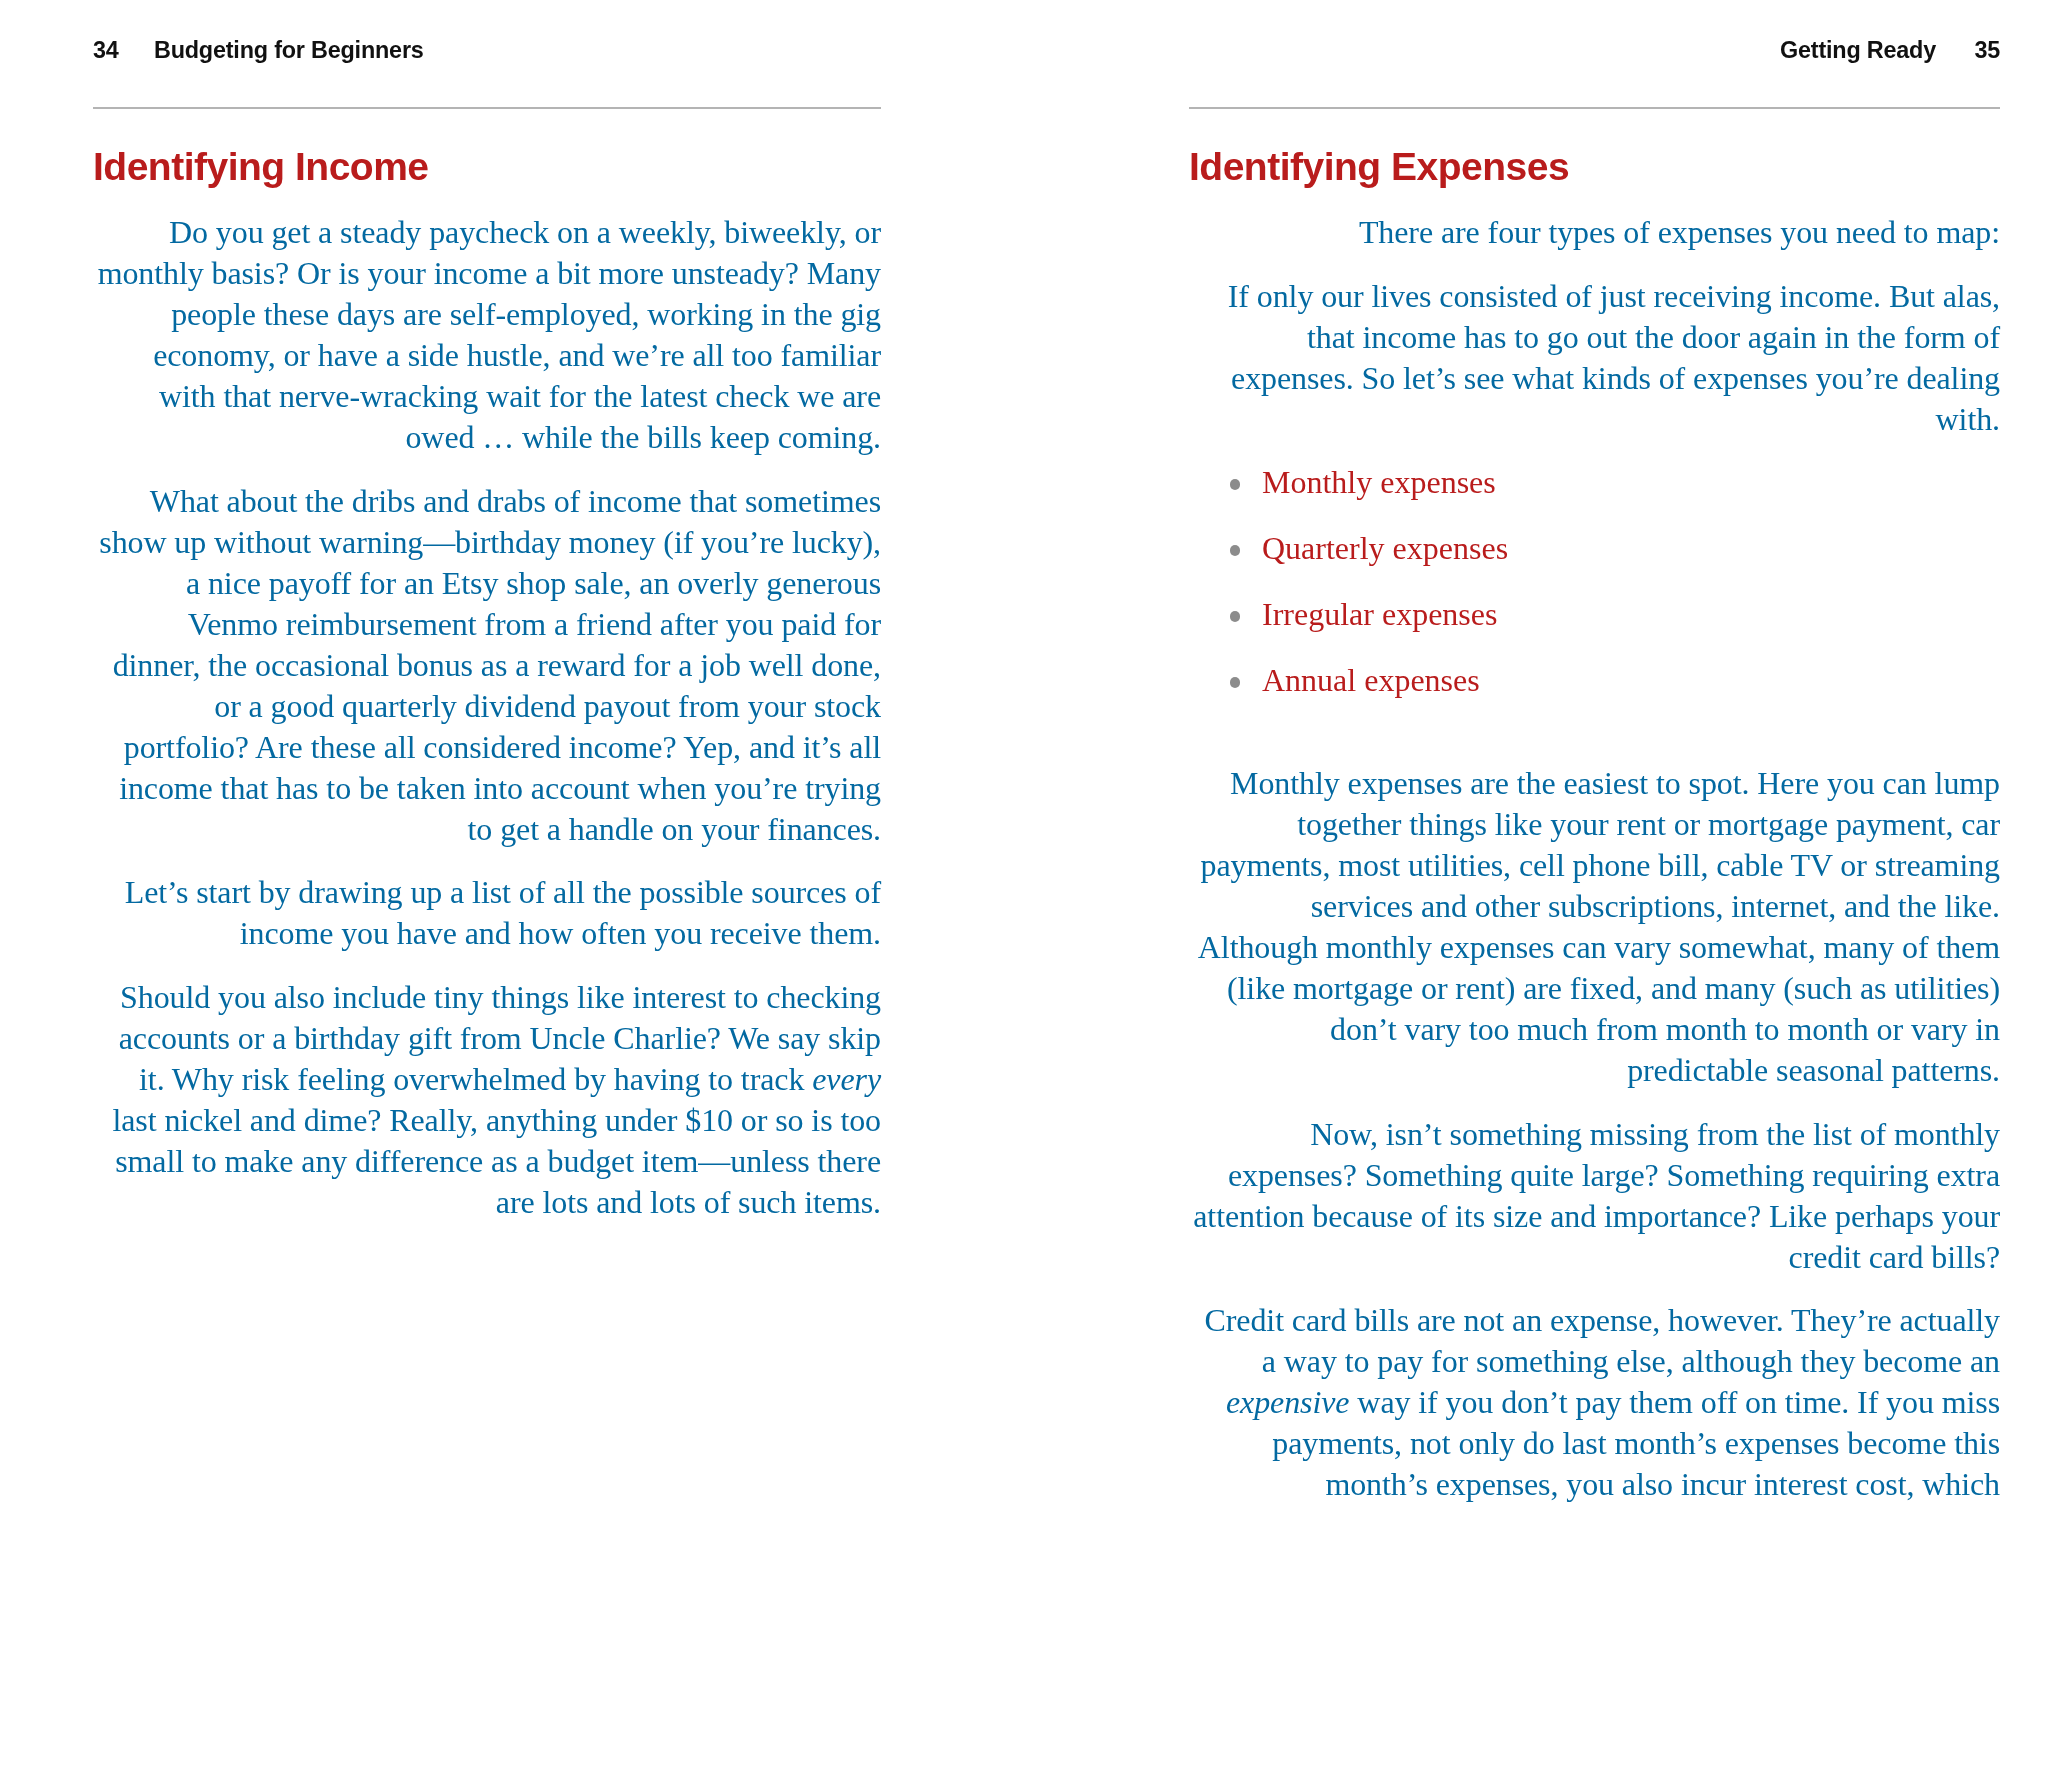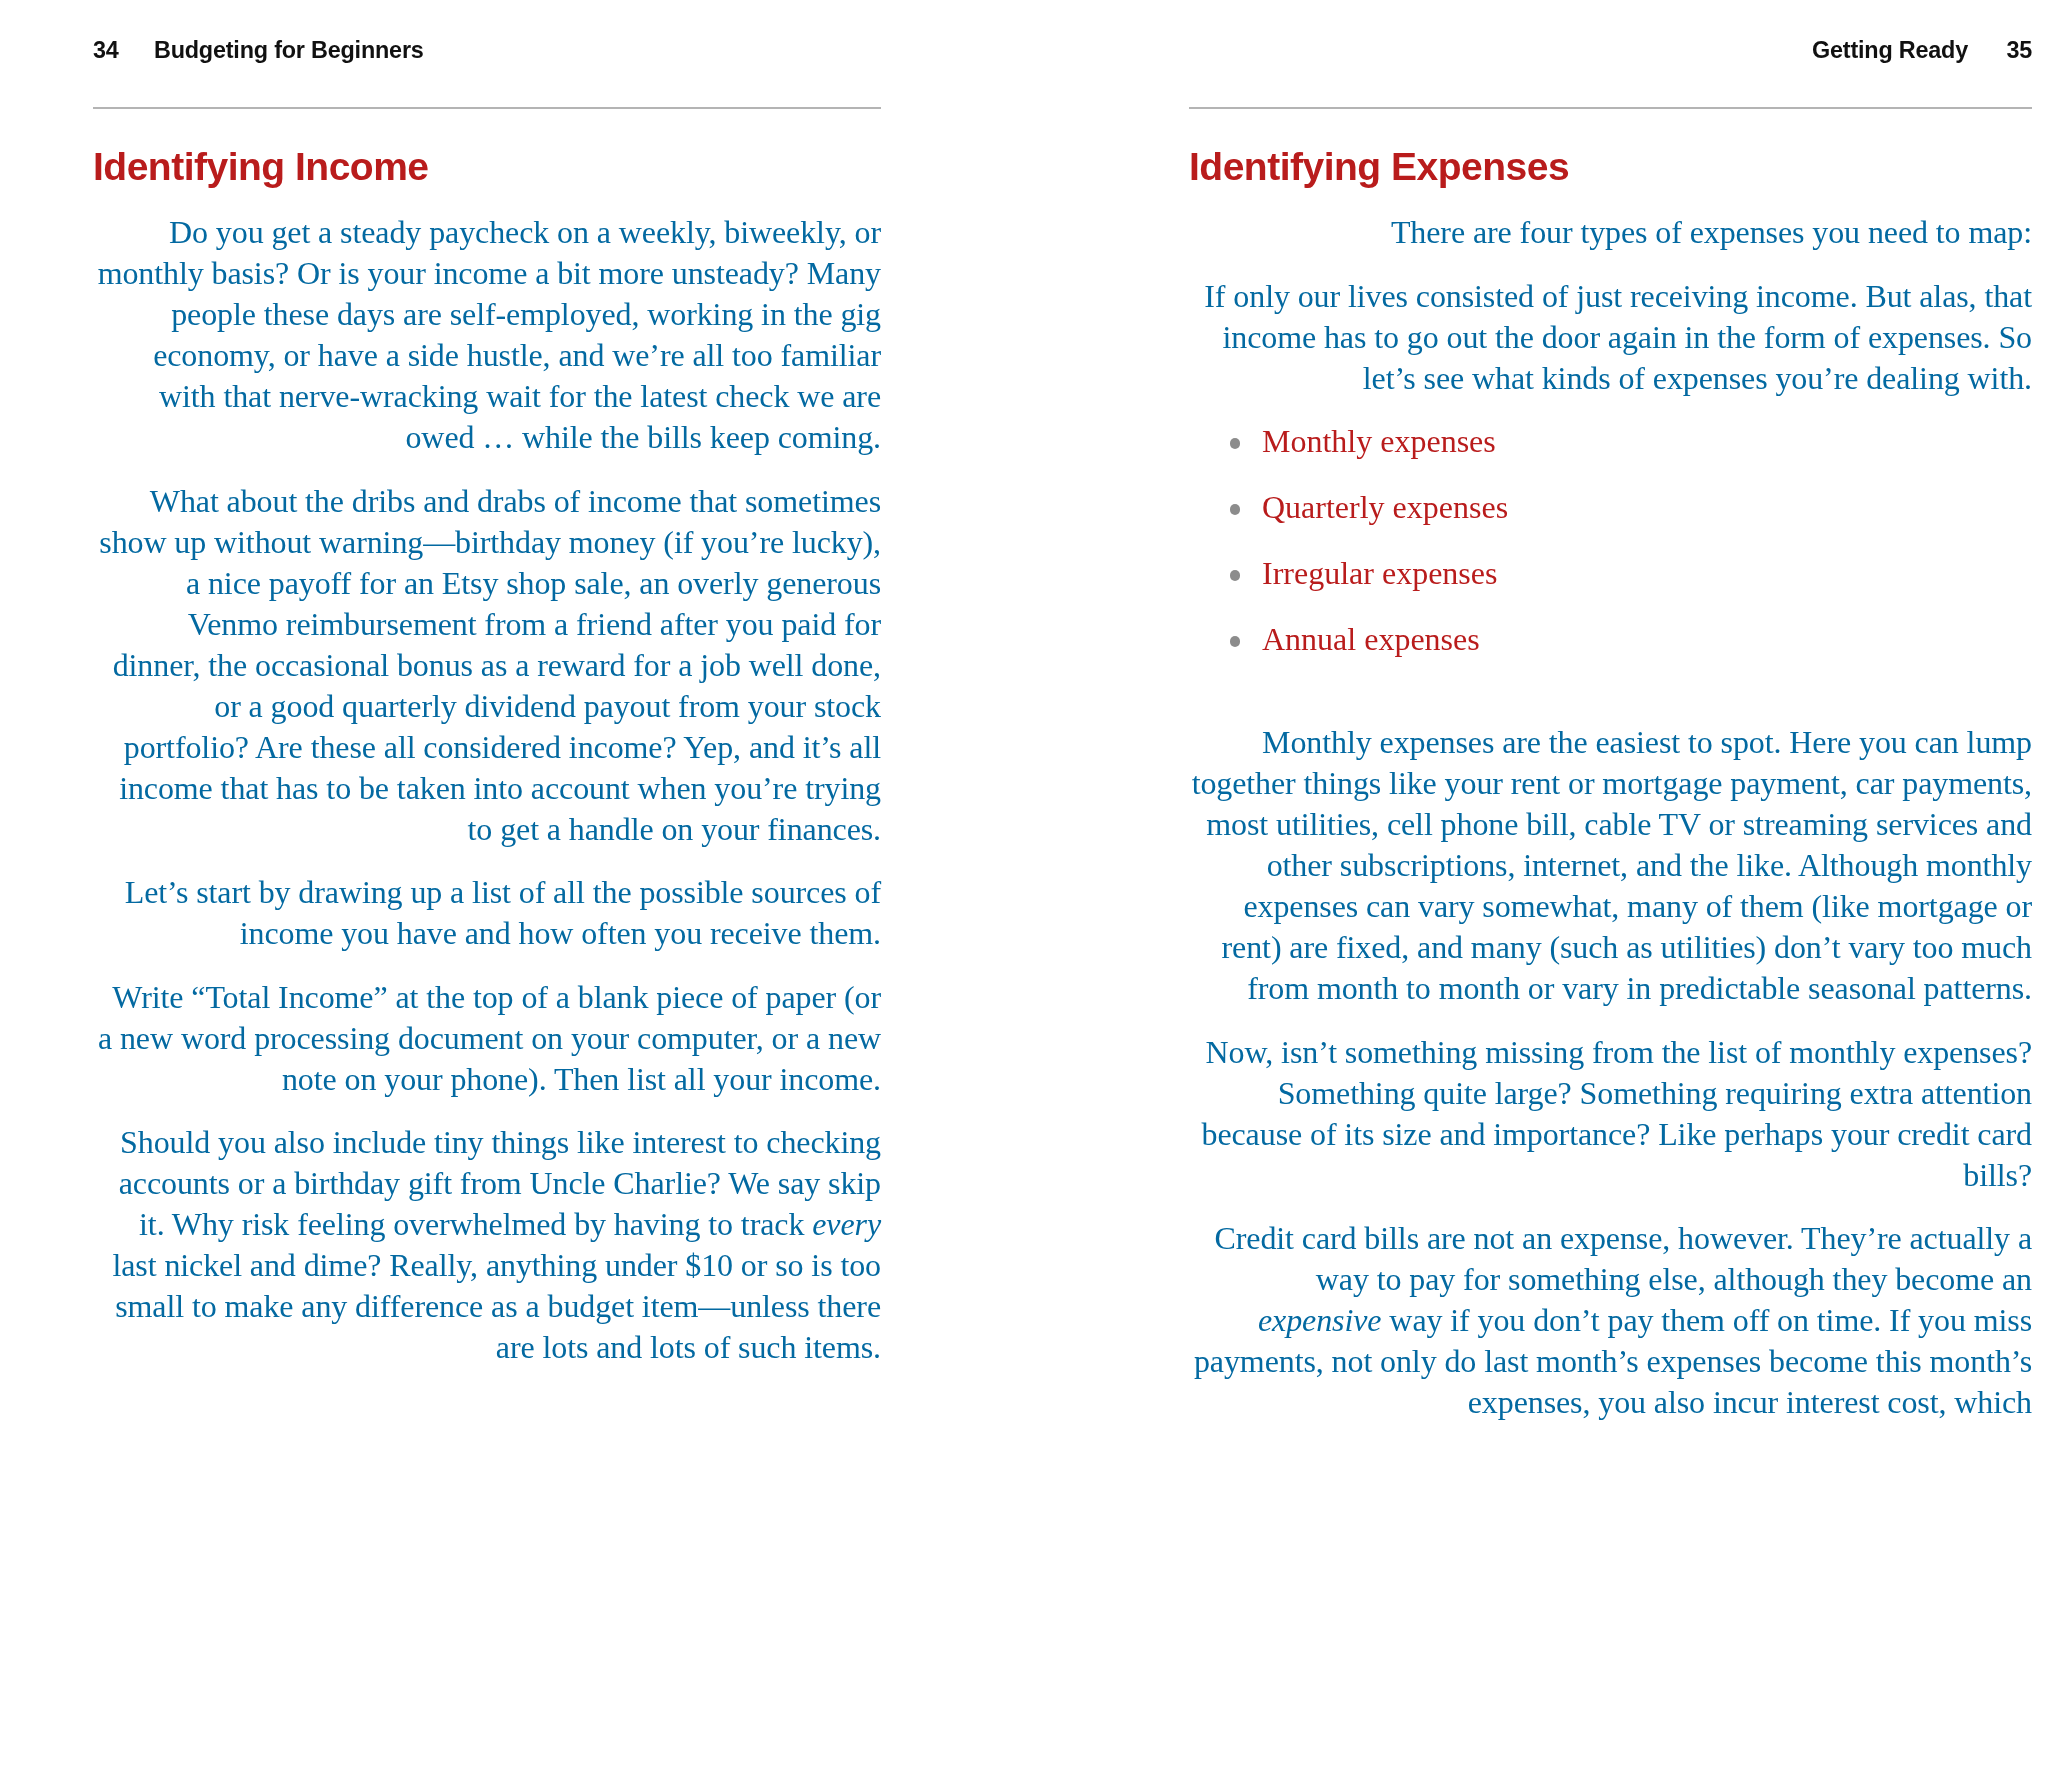--- a/index.html
+++ b/index.html
@@ -24,21 +24,21 @@
   }
 
   .page {
     position: relative;
     width: 1030px;
     height: 1518px;
     box-sizing: border-box;
   }
 
   .page-left  { padding: 0 149px 0 93px; }
-  .page-right { padding: 0 28px 0 159px; }
+  .page-right { padding: 0 60px 0 159px; }
 
   
   .running-head {
     position: relative;
     height: 109px;
     padding-top: 37px;
     box-sizing: border-box;
     font-family: "Liberation Sans", "DejaVu Sans", sans-serif;
     font-weight: bold;
     font-size: 23.4px;
@@ -127,21 +127,20 @@
       <span class="rh-title-left">Budgeting for Beginners</span>
       <div class="rule"></div>
     </div>
 
     <h2 class="section-heading">Identifying Income</h2>
 
     <div class="body-block">
       <p class="para">Do you get a steady paycheck on a weekly, biweekly, or monthly basis? Or is your income a bit more unsteady? Many people these days are self-employed, working in the gig economy, or have a side hustle, and we’re all too familiar with that nerve-wracking wait for the latest check we are owed … while the bills keep coming.</p>
       <p class="para">What about the dribs and drabs of income that sometimes show up without warning—birthday money (if you’re lucky), a nice payoff for an Etsy shop sale, an overly generous Venmo reimbursement from a friend after you paid for dinner, the occasional bonus as a reward for a job well done, or a good quarterly dividend payout from your stock portfolio? Are these all considered income? Yep, and it’s all income that has to be taken into account when you’re trying to get a handle on your finances.</p>
       <p class="para">Let’s start by drawing up a list of all the possible sources of income you have and how often you receive them.</p>
-      <p class="para">Write “Total Income” at the top of a blank piece of paper (or a new word processing document on your computer, or a new note on your phone). Then list all your income.</p>
       <p class="para">
         <span>Should you also include tiny things like interest to checking accounts or a birthday gift from Uncle Charlie? We say skip it. Why risk feeling overwhelmed by having to track </span><em>every</em><span> last nickel and dime? Really, anything under $10 or so is too small to make any difference as a budget item—unless there are lots and lots of such items.</span>
       </p>
     </div>
   </div>
 
   <div class="page page-right">
 
     <div class="running-head right">
       <span class="rh-title-right">Getting Ready</span>

